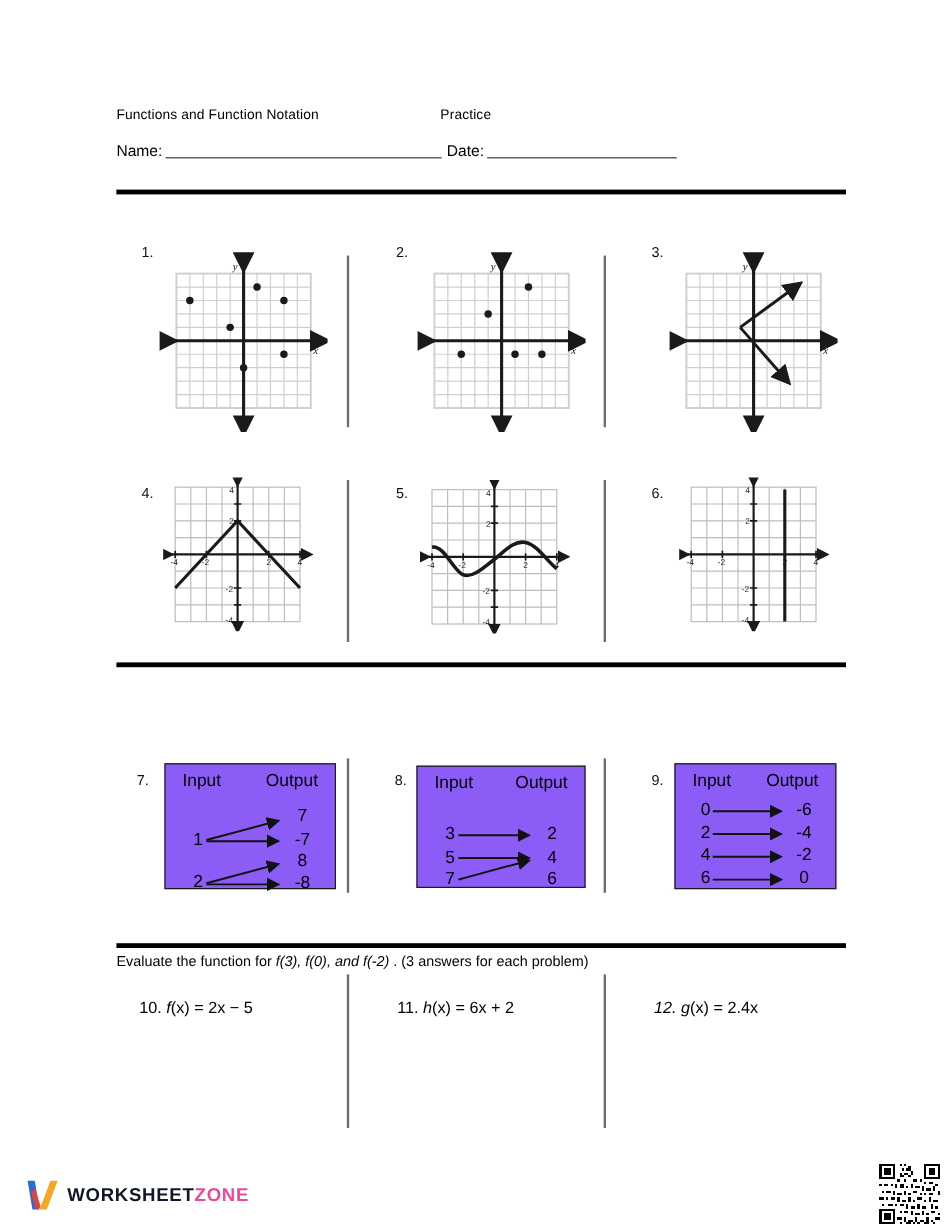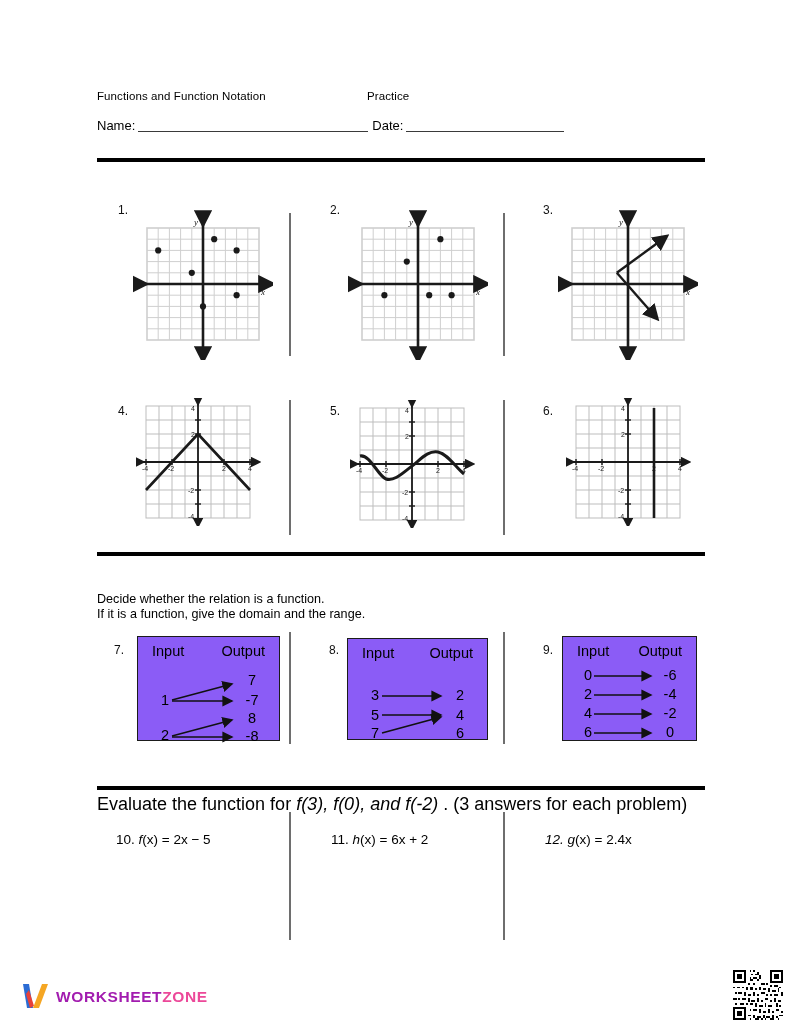--- a/index.html
+++ b/index.html
@@ -65,21 +65,21 @@
 
   .instr {
     position: absolute;
     left: 97px;
     width: 600px;
     font-size: 12.6px;
     line-height: 1.22;
   }
   #instr-1 { top: 167px; }
   #instr-2 { top: 592px; }
-  #instr-3 { top: 794px; font-size: 18px; }
+  #instr-3 { top: 794px; font-size: 12px; }
 
   .instr .ital { font-style: italic; }
 
   
   .prob-num {
     position: absolute;
     font-size: 12px;
     color: #111;
   }
   .graph-box {
@@ -134,21 +134,21 @@
   
   .footer-logo-text {
     position: absolute;
     left: 56px;
     top: 997px;
     font-size: 15.5px;
     font-weight: bold;
     letter-spacing: 0.6px;
     transform: translateY(-50%);
   }
-  .wz-blue { color: #a21caf; }
+  .wz-blue { color: #0f172a; }
   .wz-orange { color: #ec4899; }
   .footer-scan {
     position: absolute;
     right: 62px;
     top: 997px;
     transform: translateY(-50%);
     font-size: 16.5px;
   }
   .qr {
     position: absolute;
@@ -440,24 +440,20 @@
       </g>
       <line x1="88" y1="10" x2="88" y2="120" stroke="#1a1a1a" stroke-width="2.6"></line>
     </svg>
   </div>
 
   <div class="col-div" style="left:289px; top:400px; height:135px;"></div>
   <div class="col-div" style="left:503px; top:400px; height:135px;"></div>
 
   <div class="thick-rule" id="rule-2"></div>
 
-  <div class="instr" id="instr-2">
-    <div>Decide whether the relation is a function.</div>
-    <div>If it is a function, give the domain and the range.</div>
-  </div>
 
   <div class="prob-num" style="left:114px; top:643px;">7.</div>
   <div class="map-card" style="left:137px; top:636px; width:143px; height:105px;">
     <div class="map-head">
       <span>Input</span>
       <span>Output</span>
     </div>
     <div class="map-body">
       <span class="map-in" style="left:14px; top:27px;">1</span>
       <span class="map-in" style="left:14px; top:62px;">2</span>

